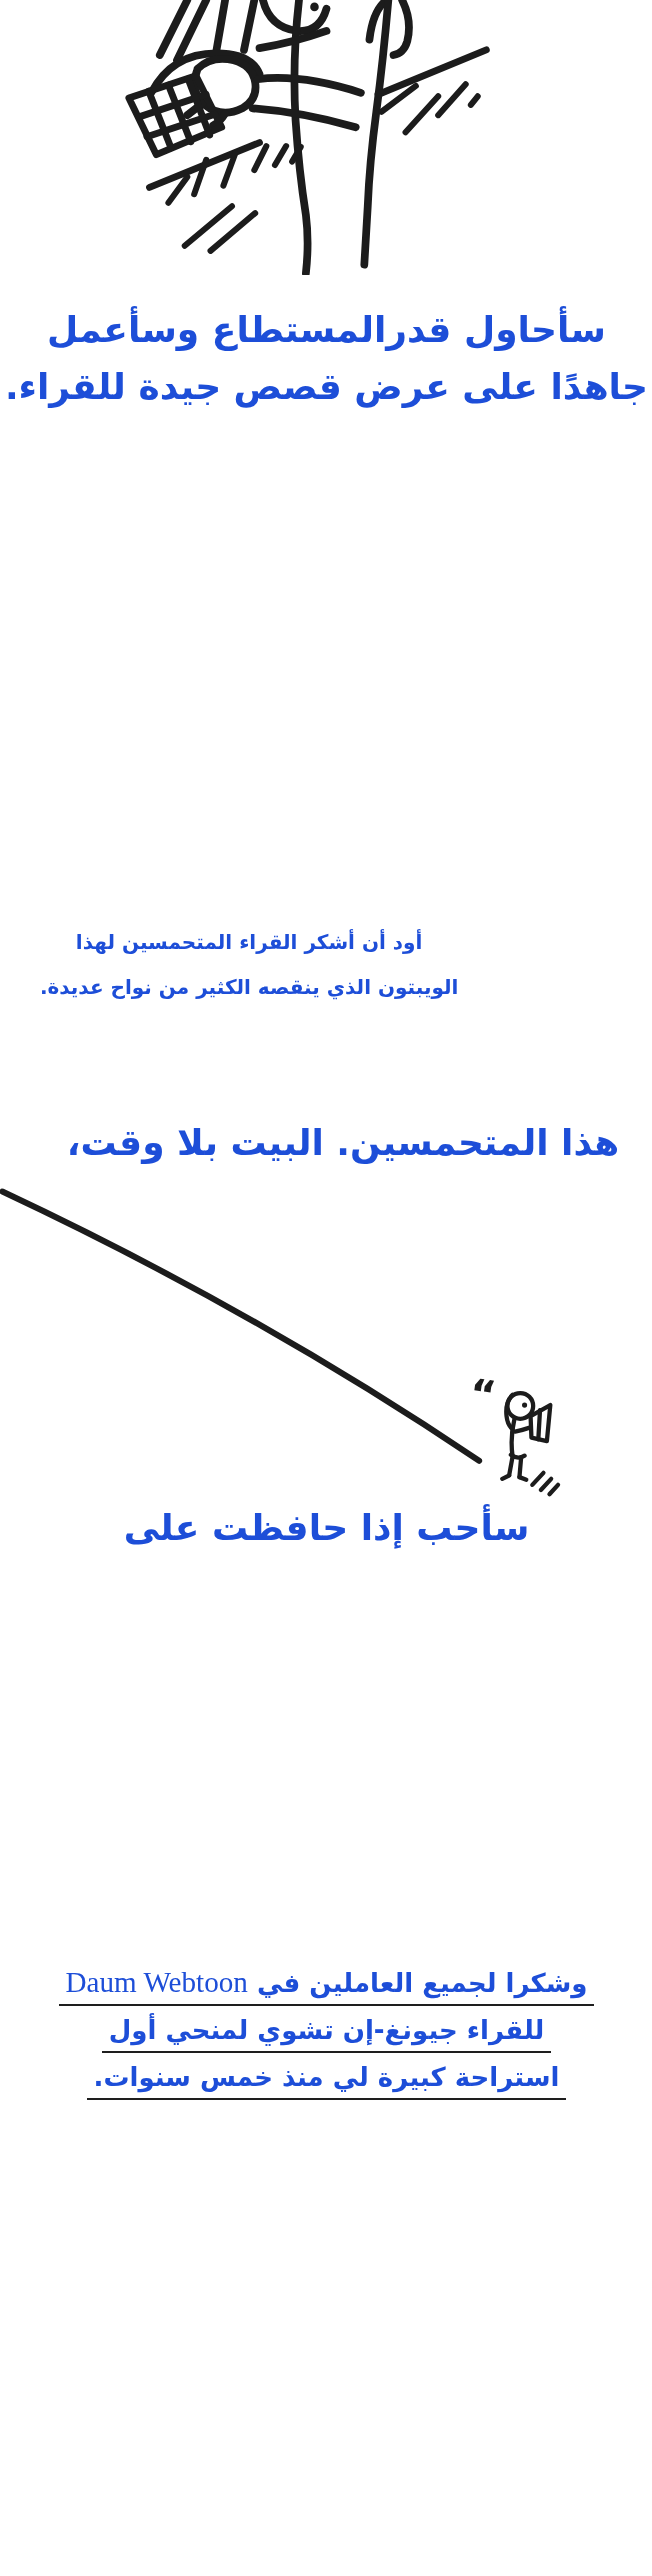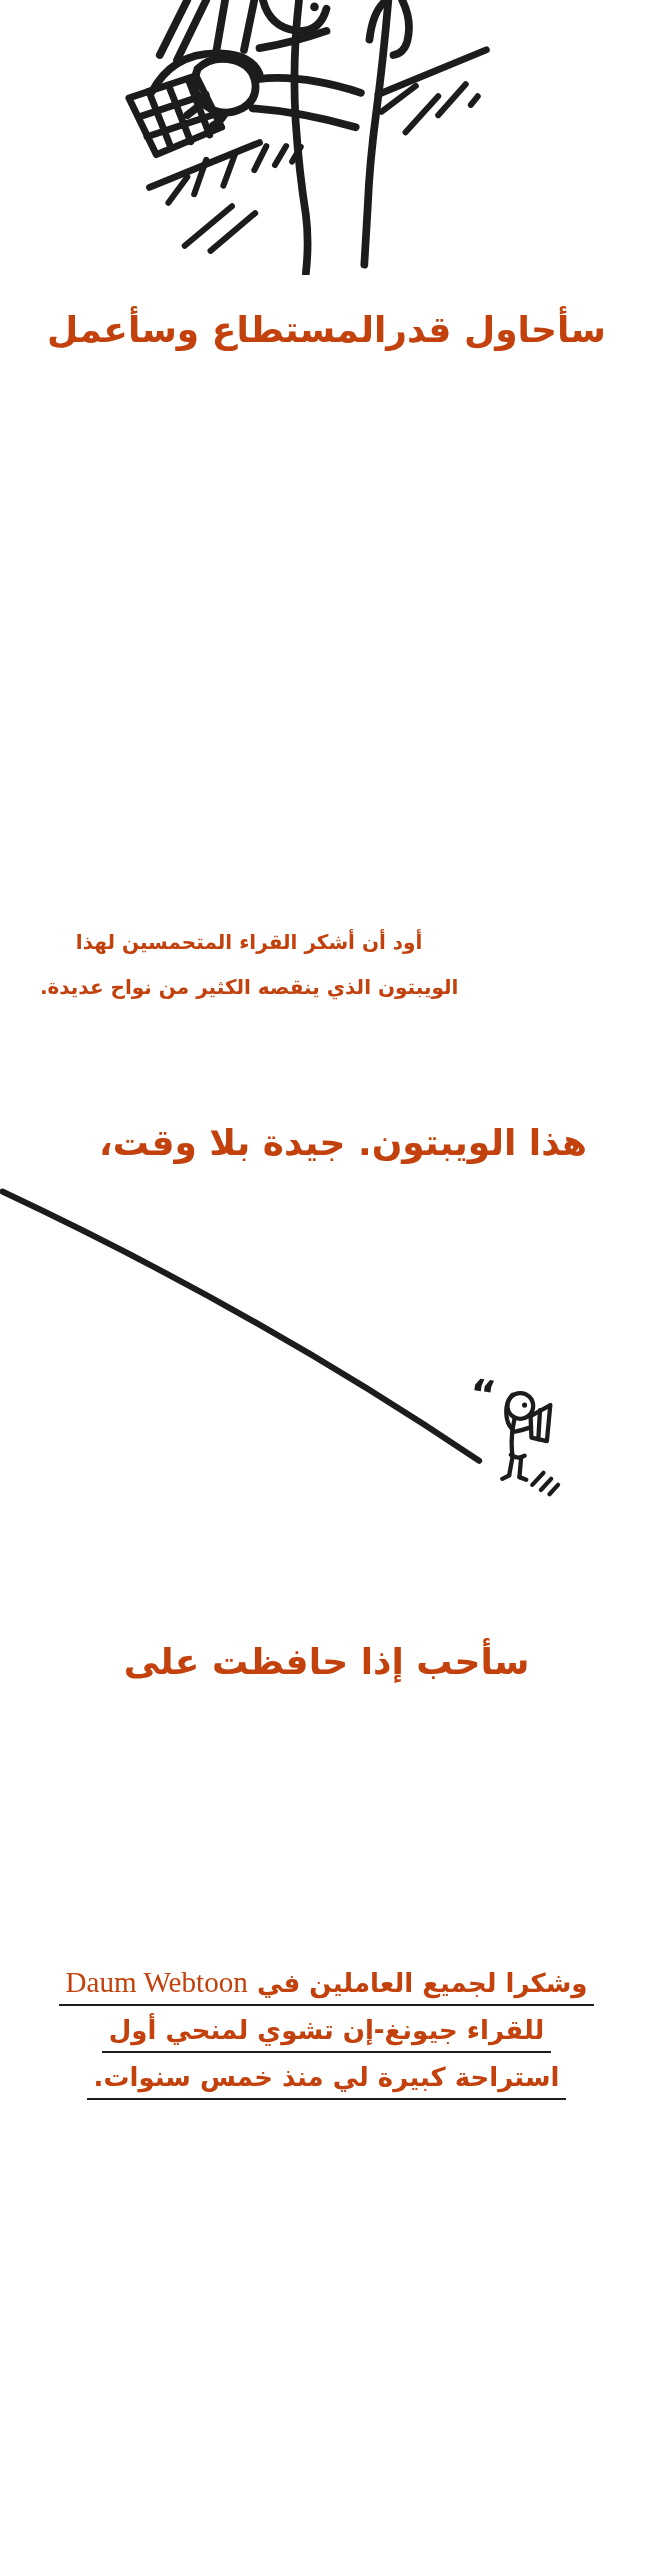--- a/index.html
+++ b/index.html
@@ -4,27 +4,27 @@
 <style>
   html,body{margin:0;padding:0;}
   body{
     width:653px;height:2576px;position:relative;overflow:hidden;
     background:#ffffff;
     font-family:"DejaVu Sans",sans-serif;
   }
   .sketch{position:absolute;display:block;}
   .caption{
     position:absolute;direction:rtl;text-align:center;
-    color:#c2410c;font-weight:bold;white-space:nowrap;
+    color:#1d4ed8;font-weight:bold;white-space:nowrap;
   }
   .caption p{margin:0;}
   #caption-promise{top:301px;left:0;width:653px;font-size:36px;line-height:57px;}
   #caption-thanks{top:920px;left:8.6px;width:481px;font-size:20px;line-height:45px;}
   #caption-webtoon{top:1115px;left:34px;width:618px;font-size:36px;line-height:55px;}
-  #caption-hope{top:1634px;left:0;width:653px;font-size:36px;line-height:56px;}
+  #caption-hope{top:1500px;left:0;width:653px;font-size:36px;line-height:56px;}
   #caption-credits{top:1966px;left:0;width:653px;font-size:26px;line-height:33px;}
   #caption-credits p{
     width:fit-content;margin:0 auto 7.7px auto;
     border-bottom:2.6px solid #1e1e1e;padding:0 6.9px 4.3px 6.9px;text-align:right;
   }
   .latin{
     font-family:"Liberation Serif","DejaVu Serif",serif;
     font-weight:normal;font-size:1.12em;
   }
   svg .ink{stroke:#1c1c1c;stroke-linecap:round;stroke-linejoin:round;fill:none;}
@@ -82,29 +82,30 @@
     <path d="M245,292 L297,248"></path>
     <path d="M444,130 L484,100"></path>
     <path d="M472,154 L510,112"></path>
     <path d="M510,134 L542,98"></path>
     <path d="M548,122 L556,112"></path>
   </g>
 </svg>
 
 <div class="caption" id="caption-promise">
   <p>سأحاول قدرالمستطاع وسأعمل</p>
+  <p>جاهدًا على عرض قصص جيدة للقراء.</p>
 </div>
 
 <div class="caption" id="caption-thanks">
   <p>أود أن أشكر القراء المتحمسين لهذا</p>
   <p>الويبتون الذي ينقصه الكثير من نواح عديدة.</p>
 </div>
 
 <div class="caption" id="caption-webtoon">
-  <p>هذا الويبتون. جيدة بلا وقت،</p>
+  <p>هذا المتحمسين. البيت بلا وقت،</p>
 </div>
 
 <svg class="sketch" style="top:1183px;left:0;" width="653" height="343" viewBox="0 0 760 400" aria-hidden="true">
   <path class="ink" stroke-width="7" d="M2,10 Q300,150 558,324"></path>
   <text x="548" y="262" font-size="46" font-weight="bold" fill="#1c1c1c" transform="rotate(8 560 240)">“</text>
   <g class="ink" stroke-width="5">
     <circle cx="606" cy="260" r="15"></circle>
     <circle cx="611" cy="259" r="3" fill="#1c1c1c" stroke="none"></circle>
     <path d="M597,247 Q588,256 590,272 Q591,282 597,287"></path>
     <path d="M618,272 L641,259 L637,301 L619,297 Z"></path>

